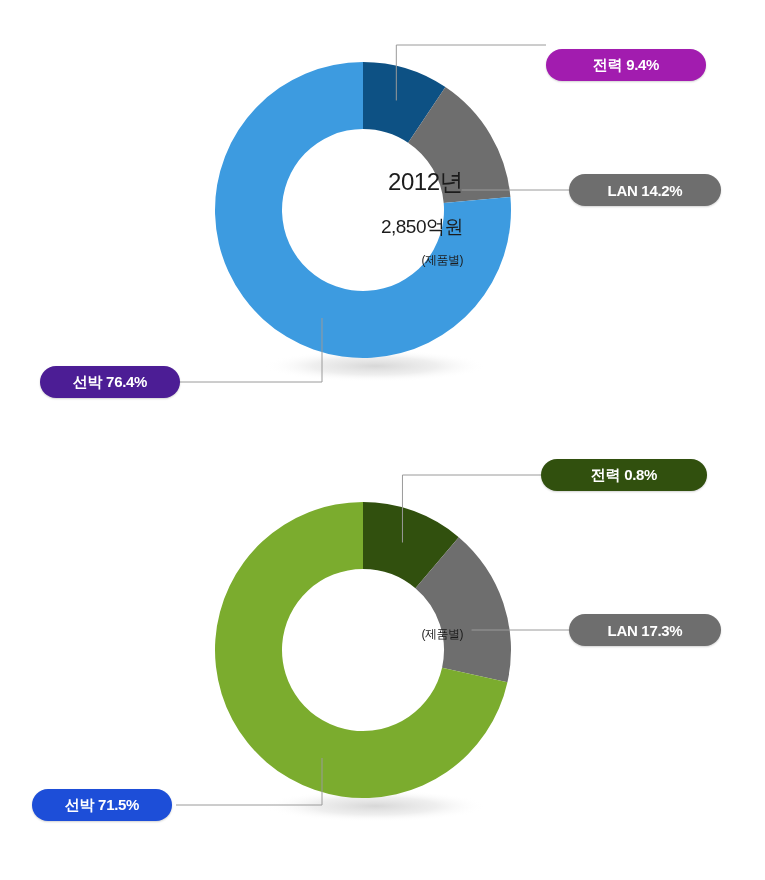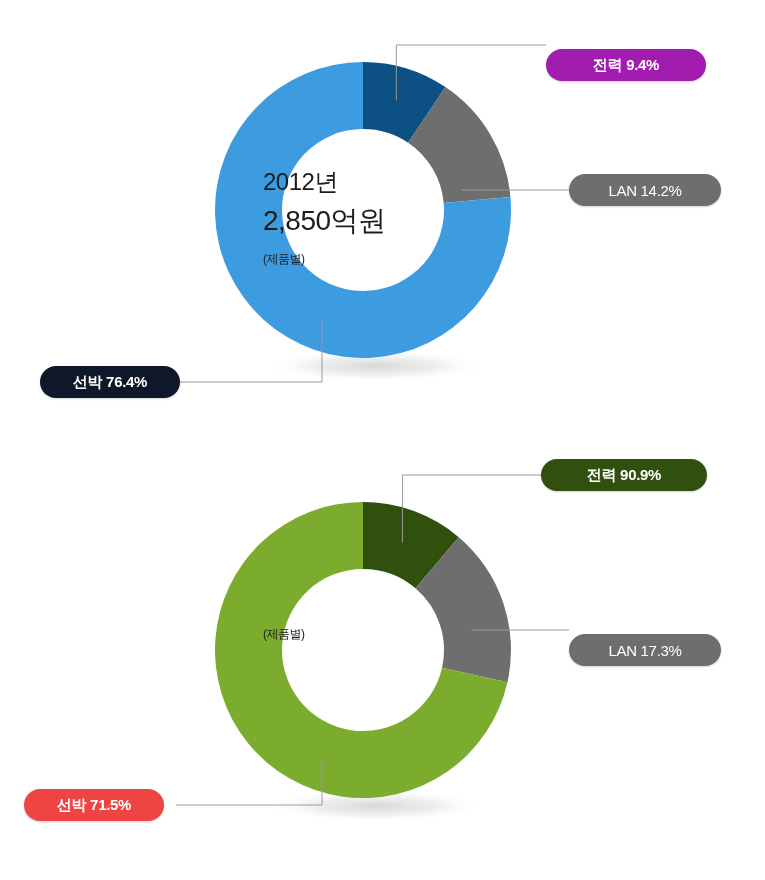--- a/index.html
+++ b/index.html
@@ -16,45 +16,45 @@
   #chart-1{top:440px;}
 
   .donut-wrap{position:absolute;left:0;top:0;width:765px;height:440px;}
   .donut-svg{position:absolute;left:0;top:0;}
 
   
   .center-label{
     position:absolute;
     left:263px;
     width:200px;
-    text-align:left;
+    text-align:right;
     color:#1c1c1c;
     line-height:1.0;
     pointer-events:none;
   }
   .c-year{font-size:24px;letter-spacing:-0.5px;}
-  .c-amount{font-size:28px;letter-spacing:-0.5px;margin-top:13px;}
+  .c-amount{font-size:19px;letter-spacing:-0.5px;margin-top:23px;}
   .c-sub{font-size:12px;margin-top:18px;letter-spacing:-0.5px;}
 
   
   .pill{
     position:absolute;
     display:flex;
     align-items:center;
     justify-content:center;
     color:#ffffff;
     border-radius:999px;
     font-size:15px;
     font-weight:bold;
     letter-spacing:-0.3px;
     white-space:nowrap;
     box-shadow:0 1px 2px rgba(0,0,0,0.18);
     box-sizing:border-box;
   }
-  .pill.gray{font-weight:normal;text-align:center;}
+  .pill.gray{font-weight:bold;text-align:center;}
 </style>
 </head>
 <body>
 
 <div class="stage">
 
   <div class="chart-block" id="chart-0">
     <div class="donut-wrap">
       <svg class="donut-svg" width="765" height="440" viewBox="0 0 765 440">
         <defs>
@@ -86,21 +86,21 @@
       <div class="c-amount">2,850억원</div>
       <div class="c-sub">(제품별)</div>
     </div>
 
     <div class="pill" id="pill-0-0" style="left: 546px; top: 29px; width: 160px; height: 32px; background: #a21caf; margin-top: 20px;">
       <span>전력 9.4%</span>
     </div>
     <div class="pill gray" id="pill-0-1" style="left: 569px; top: 174px; width: 152px; height: 32px; background: rgb(110, 110, 110);">
       <span>LAN 14.2%</span>
     </div>
-    <div class="pill" id="pill-0-2" style="left: 40px; top: 366px; width: 140px; height: 32px; background: #0f172a;">
+    <div class="pill" id="pill-0-2" style="left: 40px; top: 366px; width: 140px; height: 32px; background: #4c1d95;">
       <span>선박 76.4%</span>
     </div>
   </div>
 
   <div class="chart-block" id="chart-1">
     <div class="donut-wrap">
       <svg class="donut-svg" width="765" height="440" viewBox="0 0 765 440">
         <defs>
           <radialGradient id="shadow1" cx="50%" cy="50%" r="50%">
             <stop offset="0%" stop-color="#9b9b9b" stop-opacity="0.40"></stop>
@@ -123,23 +123,23 @@
             <path d="M 322 318 L 322 365 L 176 365" stroke="#9a9a9a" stroke-width="1" fill="none"></path>
           </g>
       </svg>
     </div>
 
     <div class="center-label" style="top:170px;">
       <div class="c-sub">(제품별)</div>
     </div>
 
     <div class="pill" id="pill-1-0" style="left: 541px; top: 19px; width: 166px; height: 32px; background: rgb(49, 80, 14);">
-      <span>전력 90.9%</span>
+      <span>전력 0.8%</span>
     </div>
-    <div class="pill gray" id="pill-1-1" style="left: 569px; top: 174px; width: 152px; height: 32px; background: rgb(110, 110, 110); margin-top: 20px;">
+    <div class="pill gray" id="pill-1-1" style="left: 569px; top: 174px; width: 152px; height: 32px; background: rgb(110, 110, 110);">
       <span>LAN 17.3%</span>
     </div>
-    <div class="pill" id="pill-1-2" style="left: 24px; top: 349px; width: 140px; height: 32px; background: #ef4444;">
+    <div class="pill" id="pill-1-2" style="left: 32px; top: 349px; width: 140px; height: 32px; background: #1d4ed8;">
       <span>선박 71.5%</span>
     </div>
   </div>
 
 </div>
 
 </body></html>

